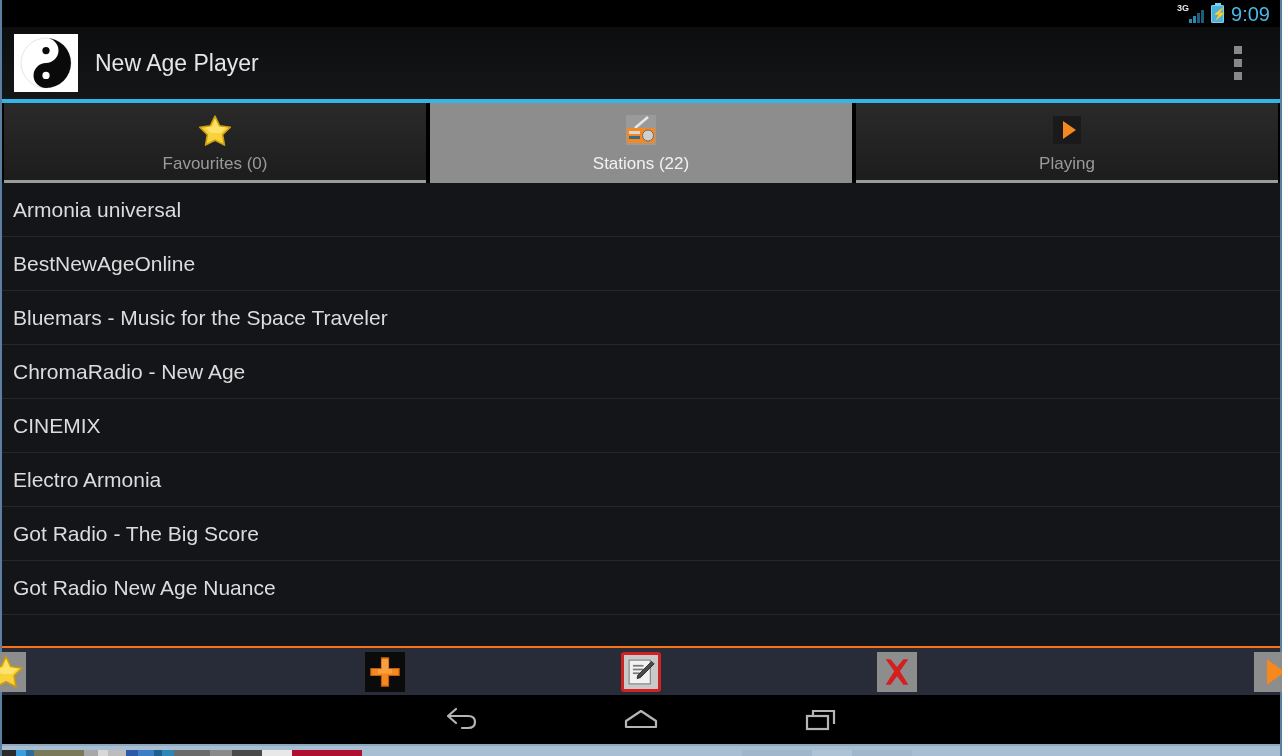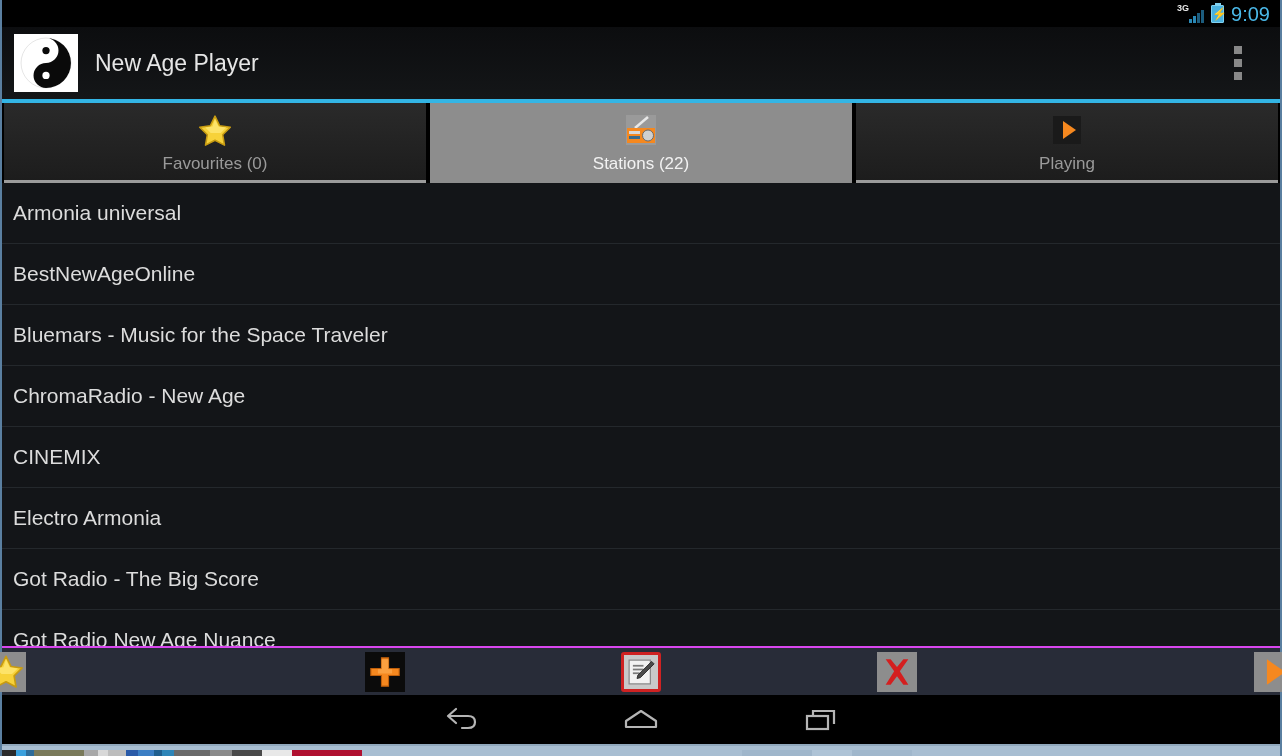--- a/index.html
+++ b/index.html
@@ -5,21 +5,21 @@
   * { margin:0; padding:0; box-sizing:border-box; }
   html,body {
     width:1282px; height:756px;
     background:#000;
     font-family:"Liberation Sans", sans-serif;
     overflow:hidden;
   }
   #screen {
     position:relative;
     width:1282px; height:756px;
-    background:#d946ef;
+    background:#f97316;
     border-left:2px solid #5a7fa0;
     border-right:2px solid #5a7fa0;
   }
 
   
   #statusbar {
     height:27px;
     background:#000;
     display:flex;
     align-items:center;
@@ -102,21 +102,21 @@
   
   .star-ico { display:block; }
 
   
   #list {
     background:#131518;
     height:463px;
     overflow:hidden;
   }
   .row {
-    height:61px;
+    height:54px;
     display:flex; align-items:center;
     padding-left:11px;
     border-bottom:1px solid #24282c;
     color:#dcdcdc;
     font-size:21px;
   }
 
   
   #toolbar {
     position:absolute; left:0; right:0; bottom:61px;

